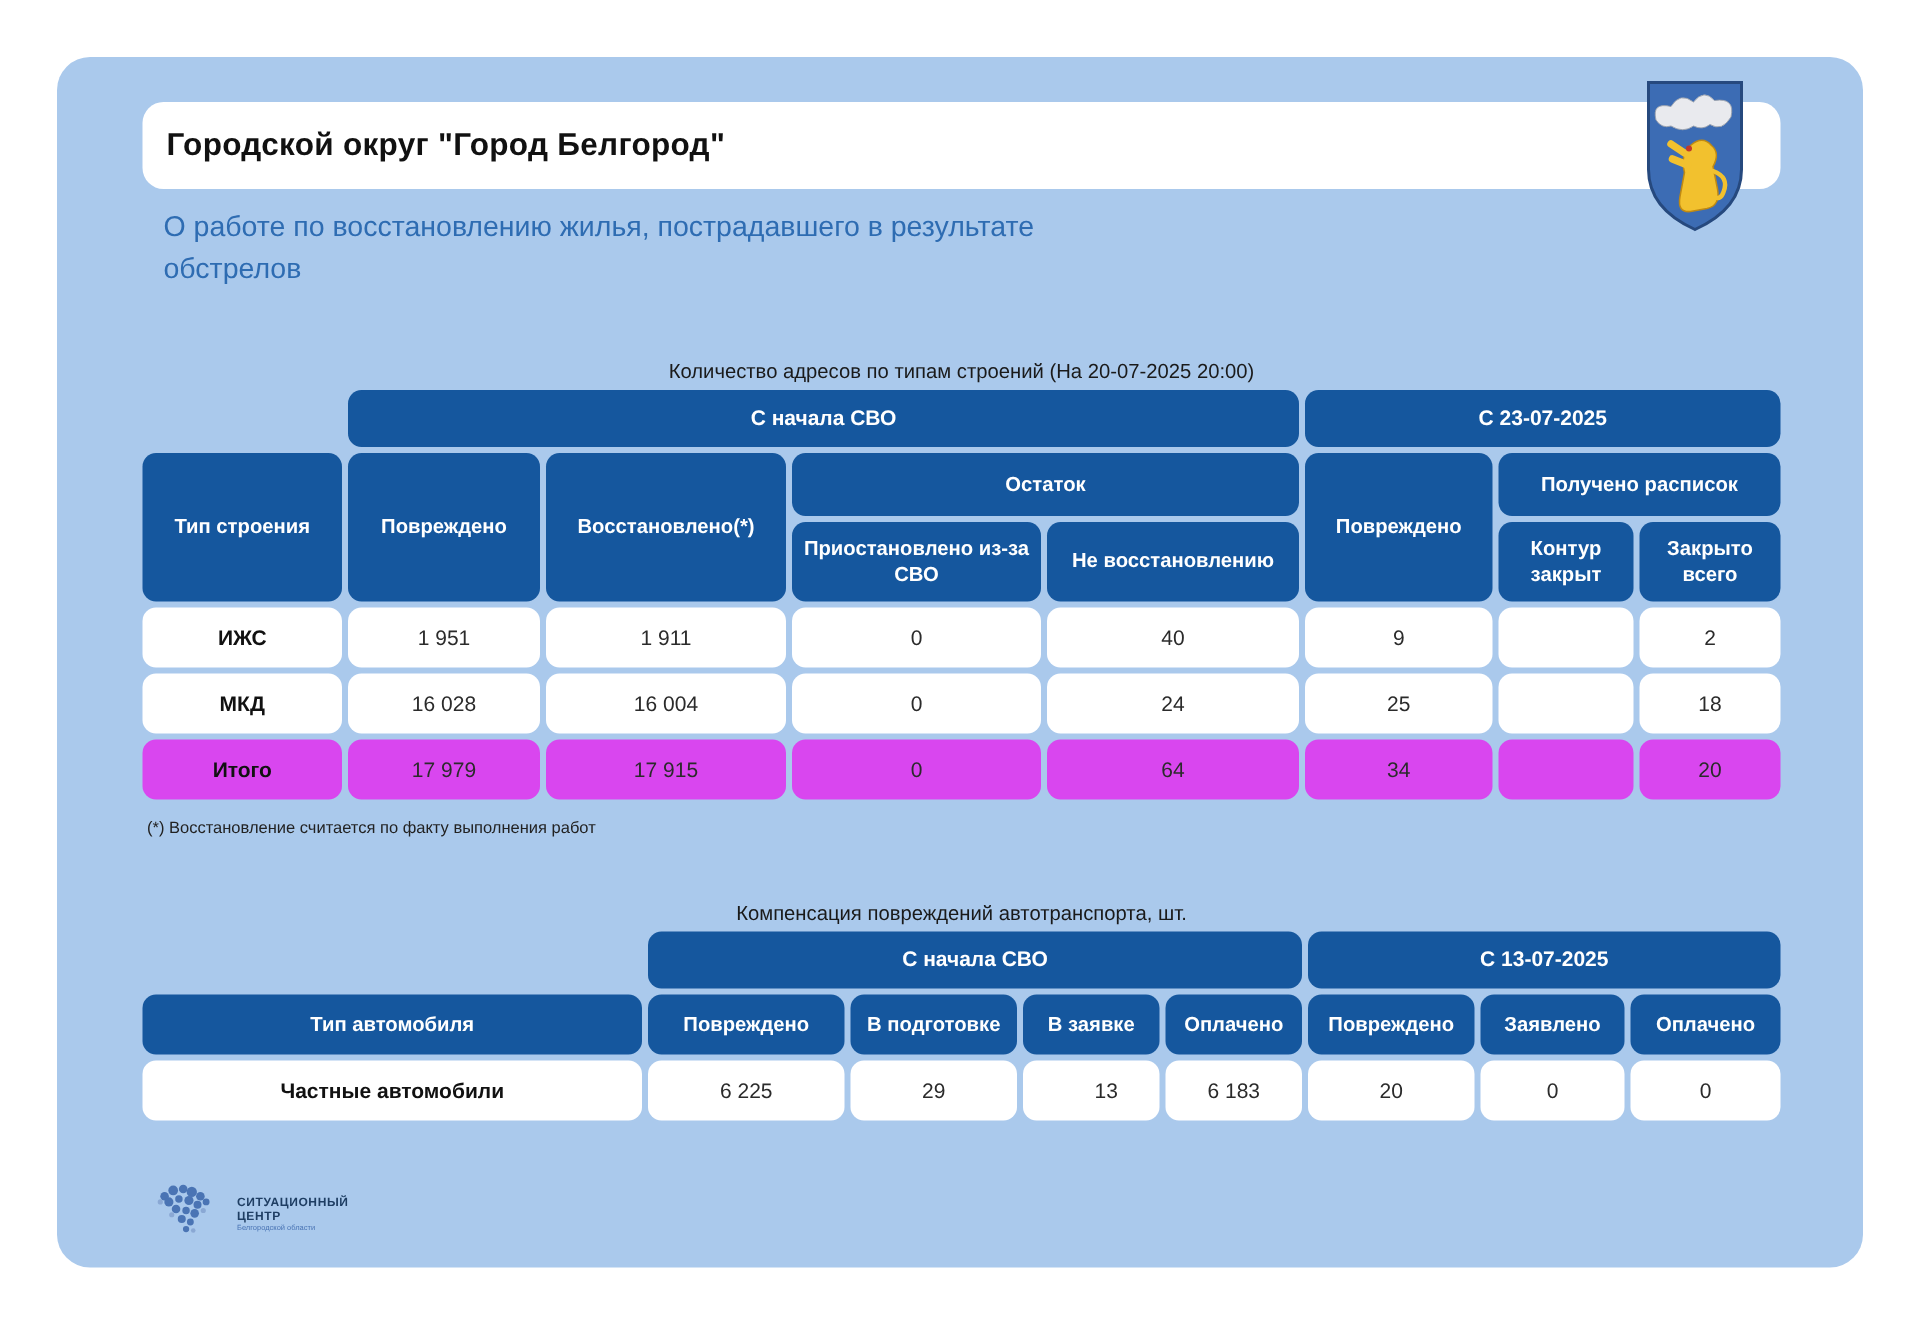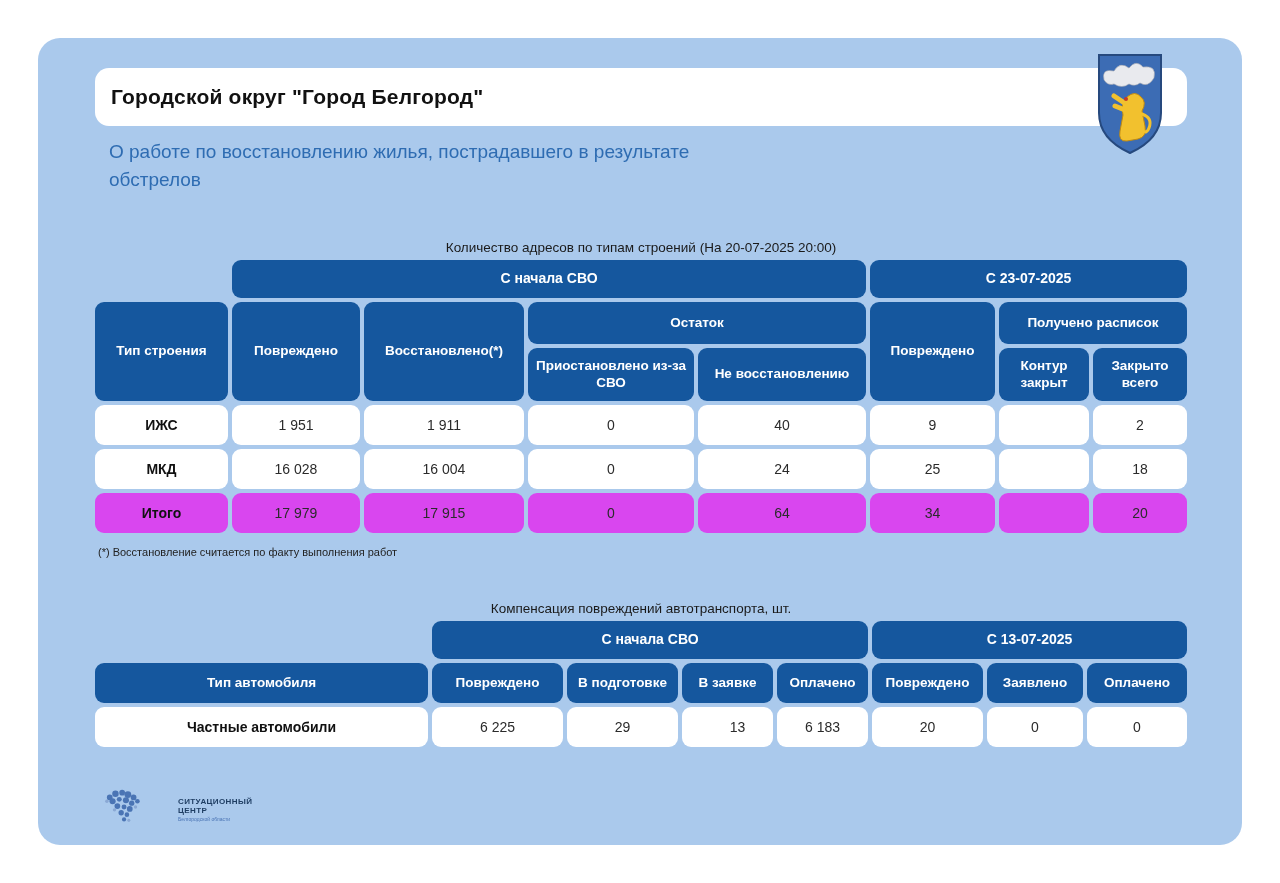--- a/index.html
+++ b/index.html
@@ -21,21 +21,21 @@
   .t2 { top:583px; grid-template-columns:333px 131px 111px 91px 91px 111px 96px 100px; grid-template-rows:38px 40px 40px; }
 
   .h { background:#15579e; color:#ffffff; font-weight:bold; border-radius:9px; display:flex; align-items:center; justify-content:center; text-align:center; font-size:13.5px; line-height:1.25; padding:2px 0; }
   .h.group { font-size:14px; }
   .d { background:#ffffff; border-radius:9px; display:flex; align-items:center; justify-content:center; font-size:14px; color:#2b2b2b; }
   .d.total { background:#d946ef; }
   .d.rowlabel { font-weight:bold; color:#111111; }
 
   .footnote { position:absolute; left:60px; top:508px; font-size:11px; color:#222222; }
 
-  .sc-logo { position:absolute; left:62px; top:748px; display:flex; align-items:center;gap:20px; }
+  .sc-logo { position:absolute; left:62px; top:748px; display:flex; align-items:center; }
   .sc-text { margin-left:8px; }
   .sc-line1 { font-size:8px; font-weight:bold; color:#1f3e63; letter-spacing:.4px; }
   .sc-line2 { font-size:8px; font-weight:bold; color:#1f3e63; letter-spacing:.4px; }
   .sc-line3 { font-size:5px; color:#4a74b4; margin-top:1px; }
 </style>
 </head>
 <body>
 
 <div class="card">
 

